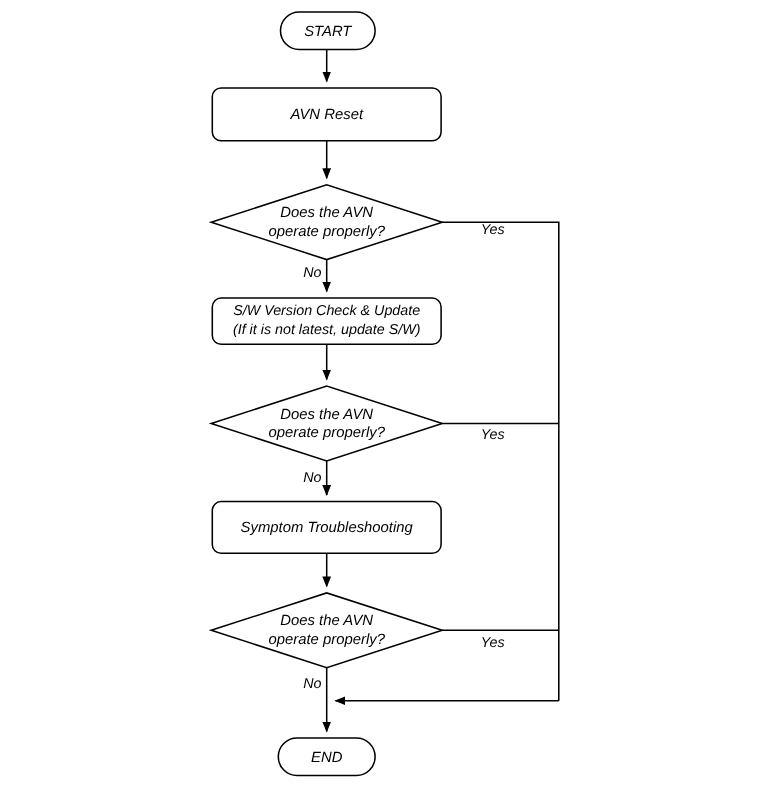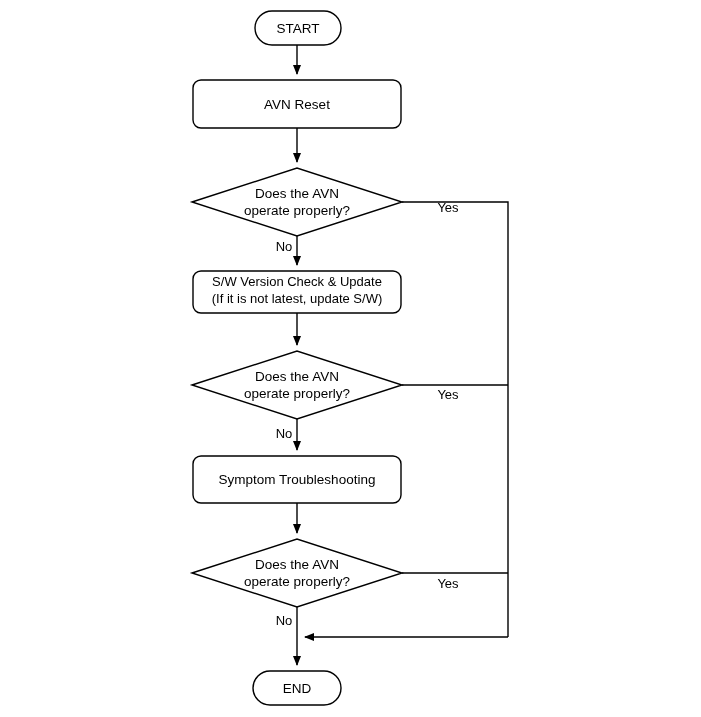--- a/index.html
+++ b/index.html
@@ -12,20 +12,21 @@
     width: 701px;
     height: 717px;
     font-family: "Liberation Sans", "DejaVu Sans", sans-serif;
     overflow: hidden;
   }
   #flowchart-root {
     position: relative;
     width: 701px;
     height: 717px;
     background: #ffffff;
+    font-style: italic;
   }
   svg.flow-canvas {
     display: block;
     width: 701px;
     height: 717px;
     background: #ffffff;
   }
   .node-shape {
     fill: #ffffff;
     stroke: #000000;

